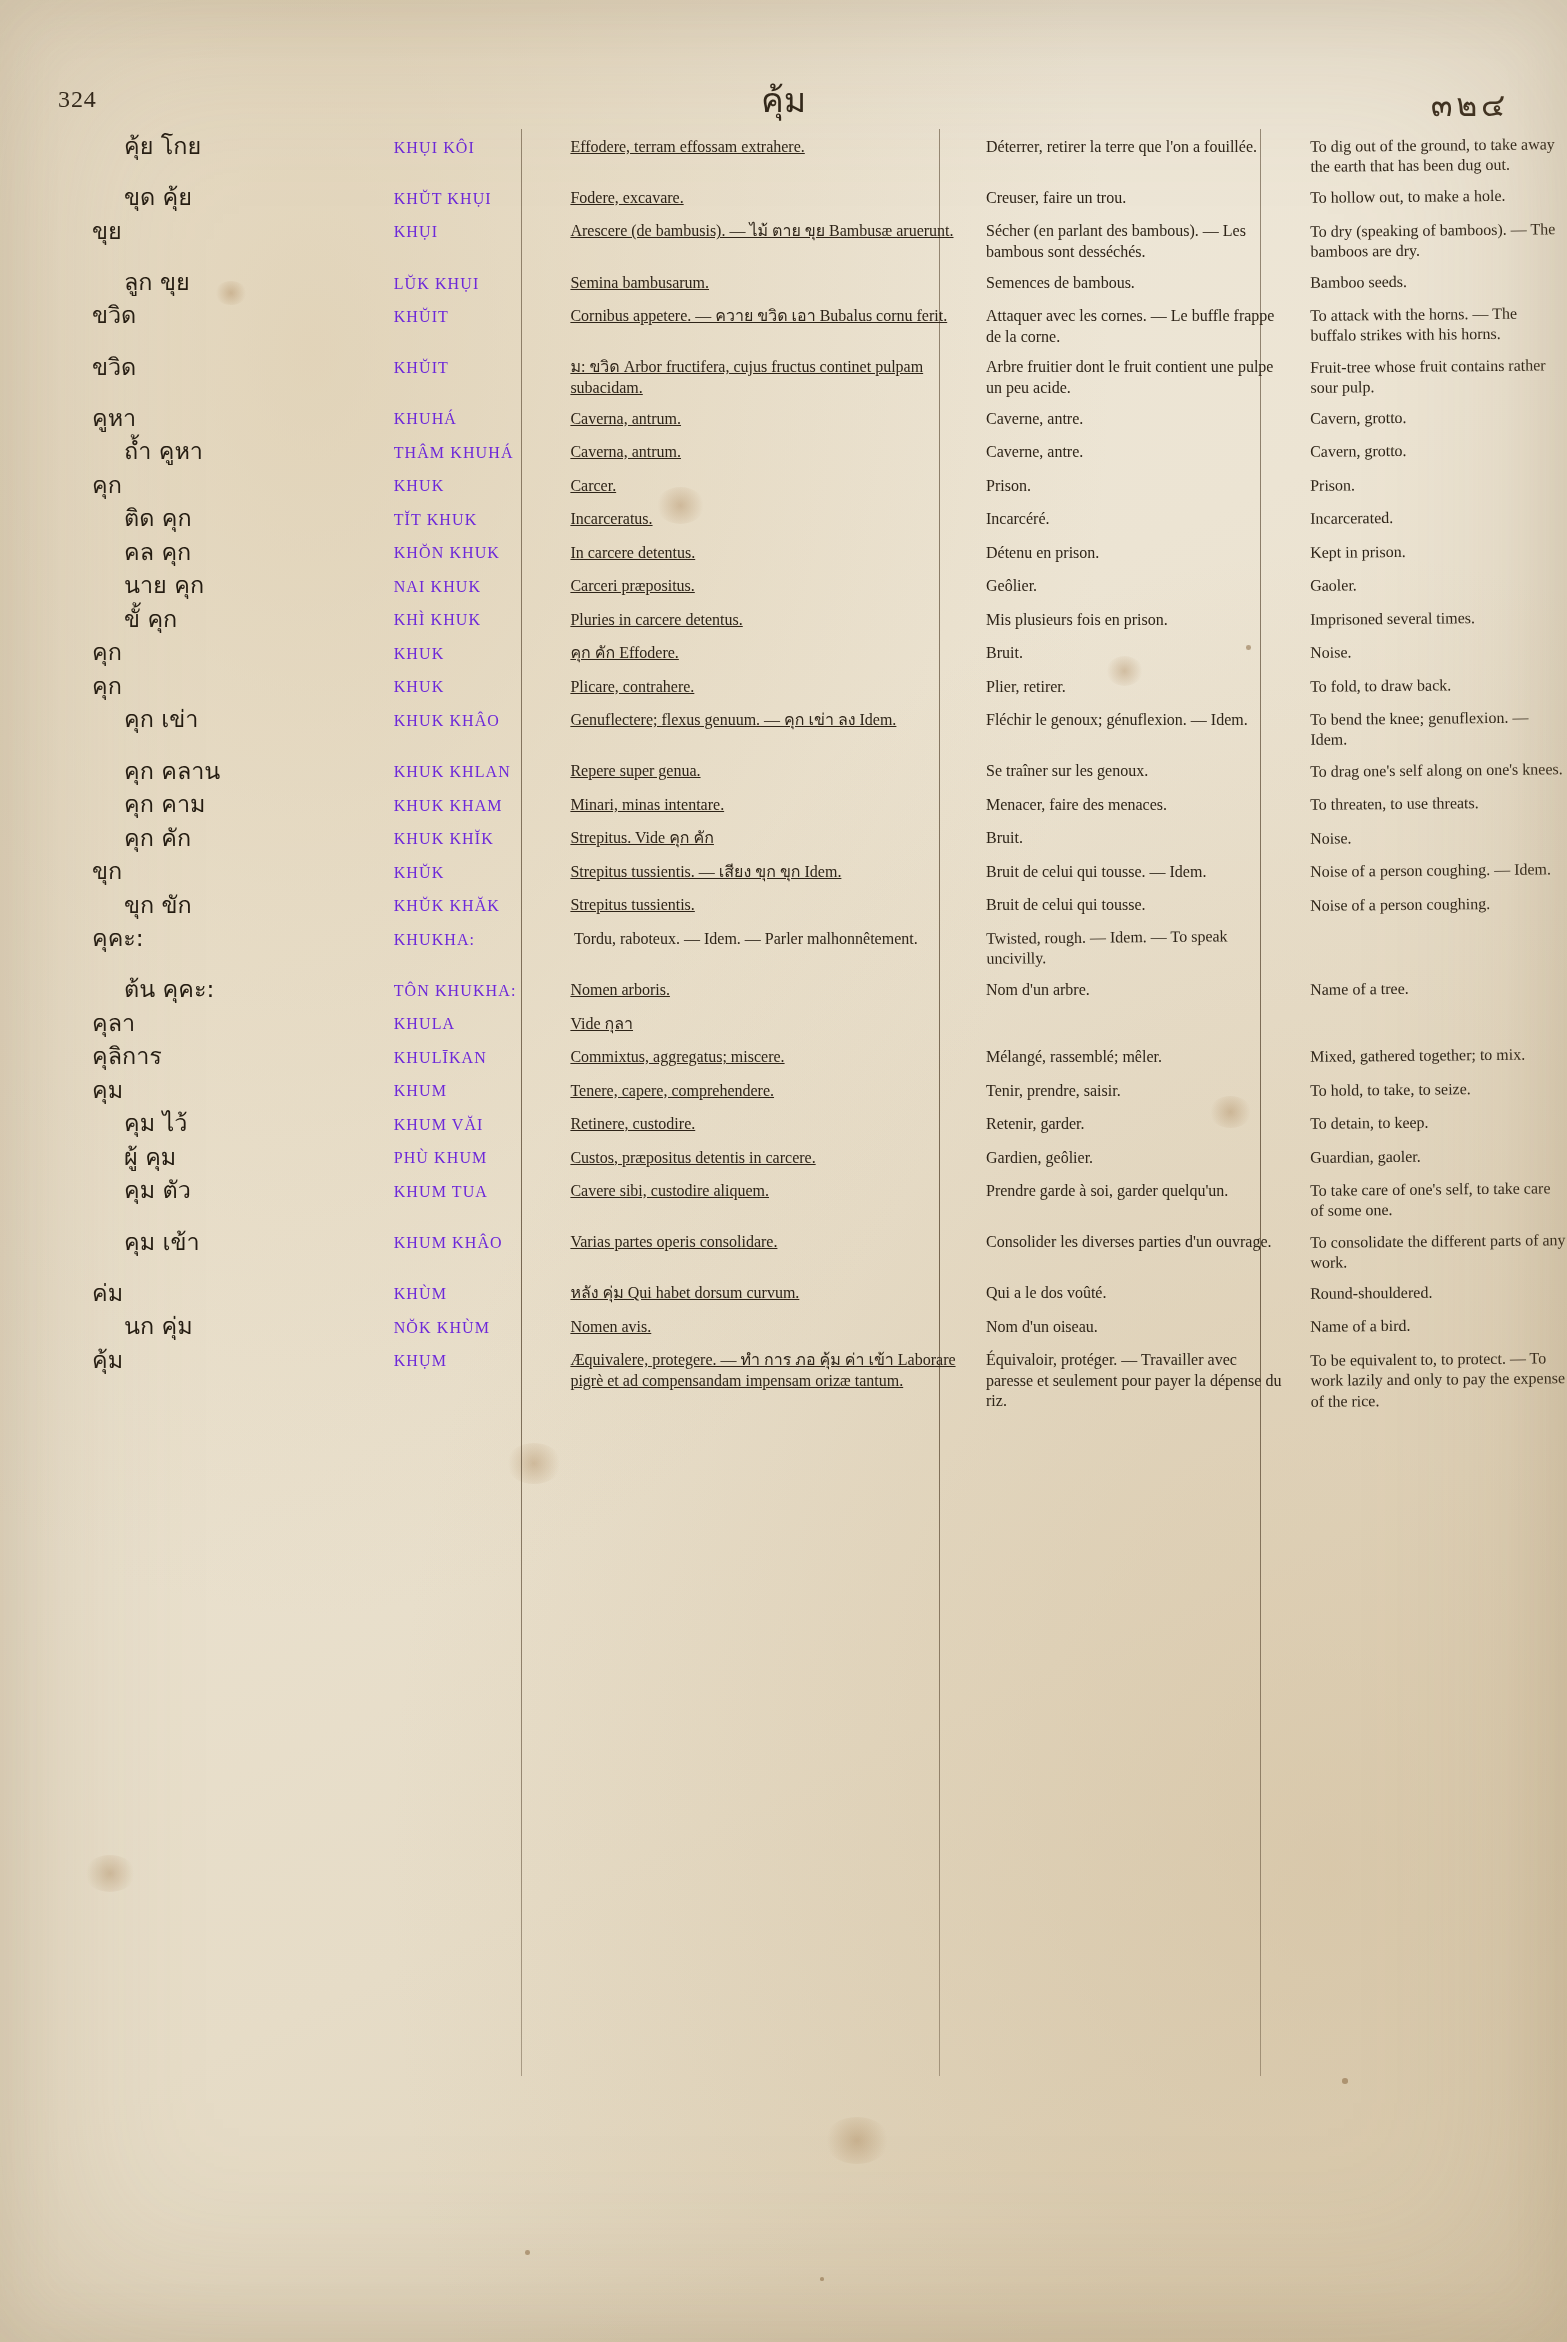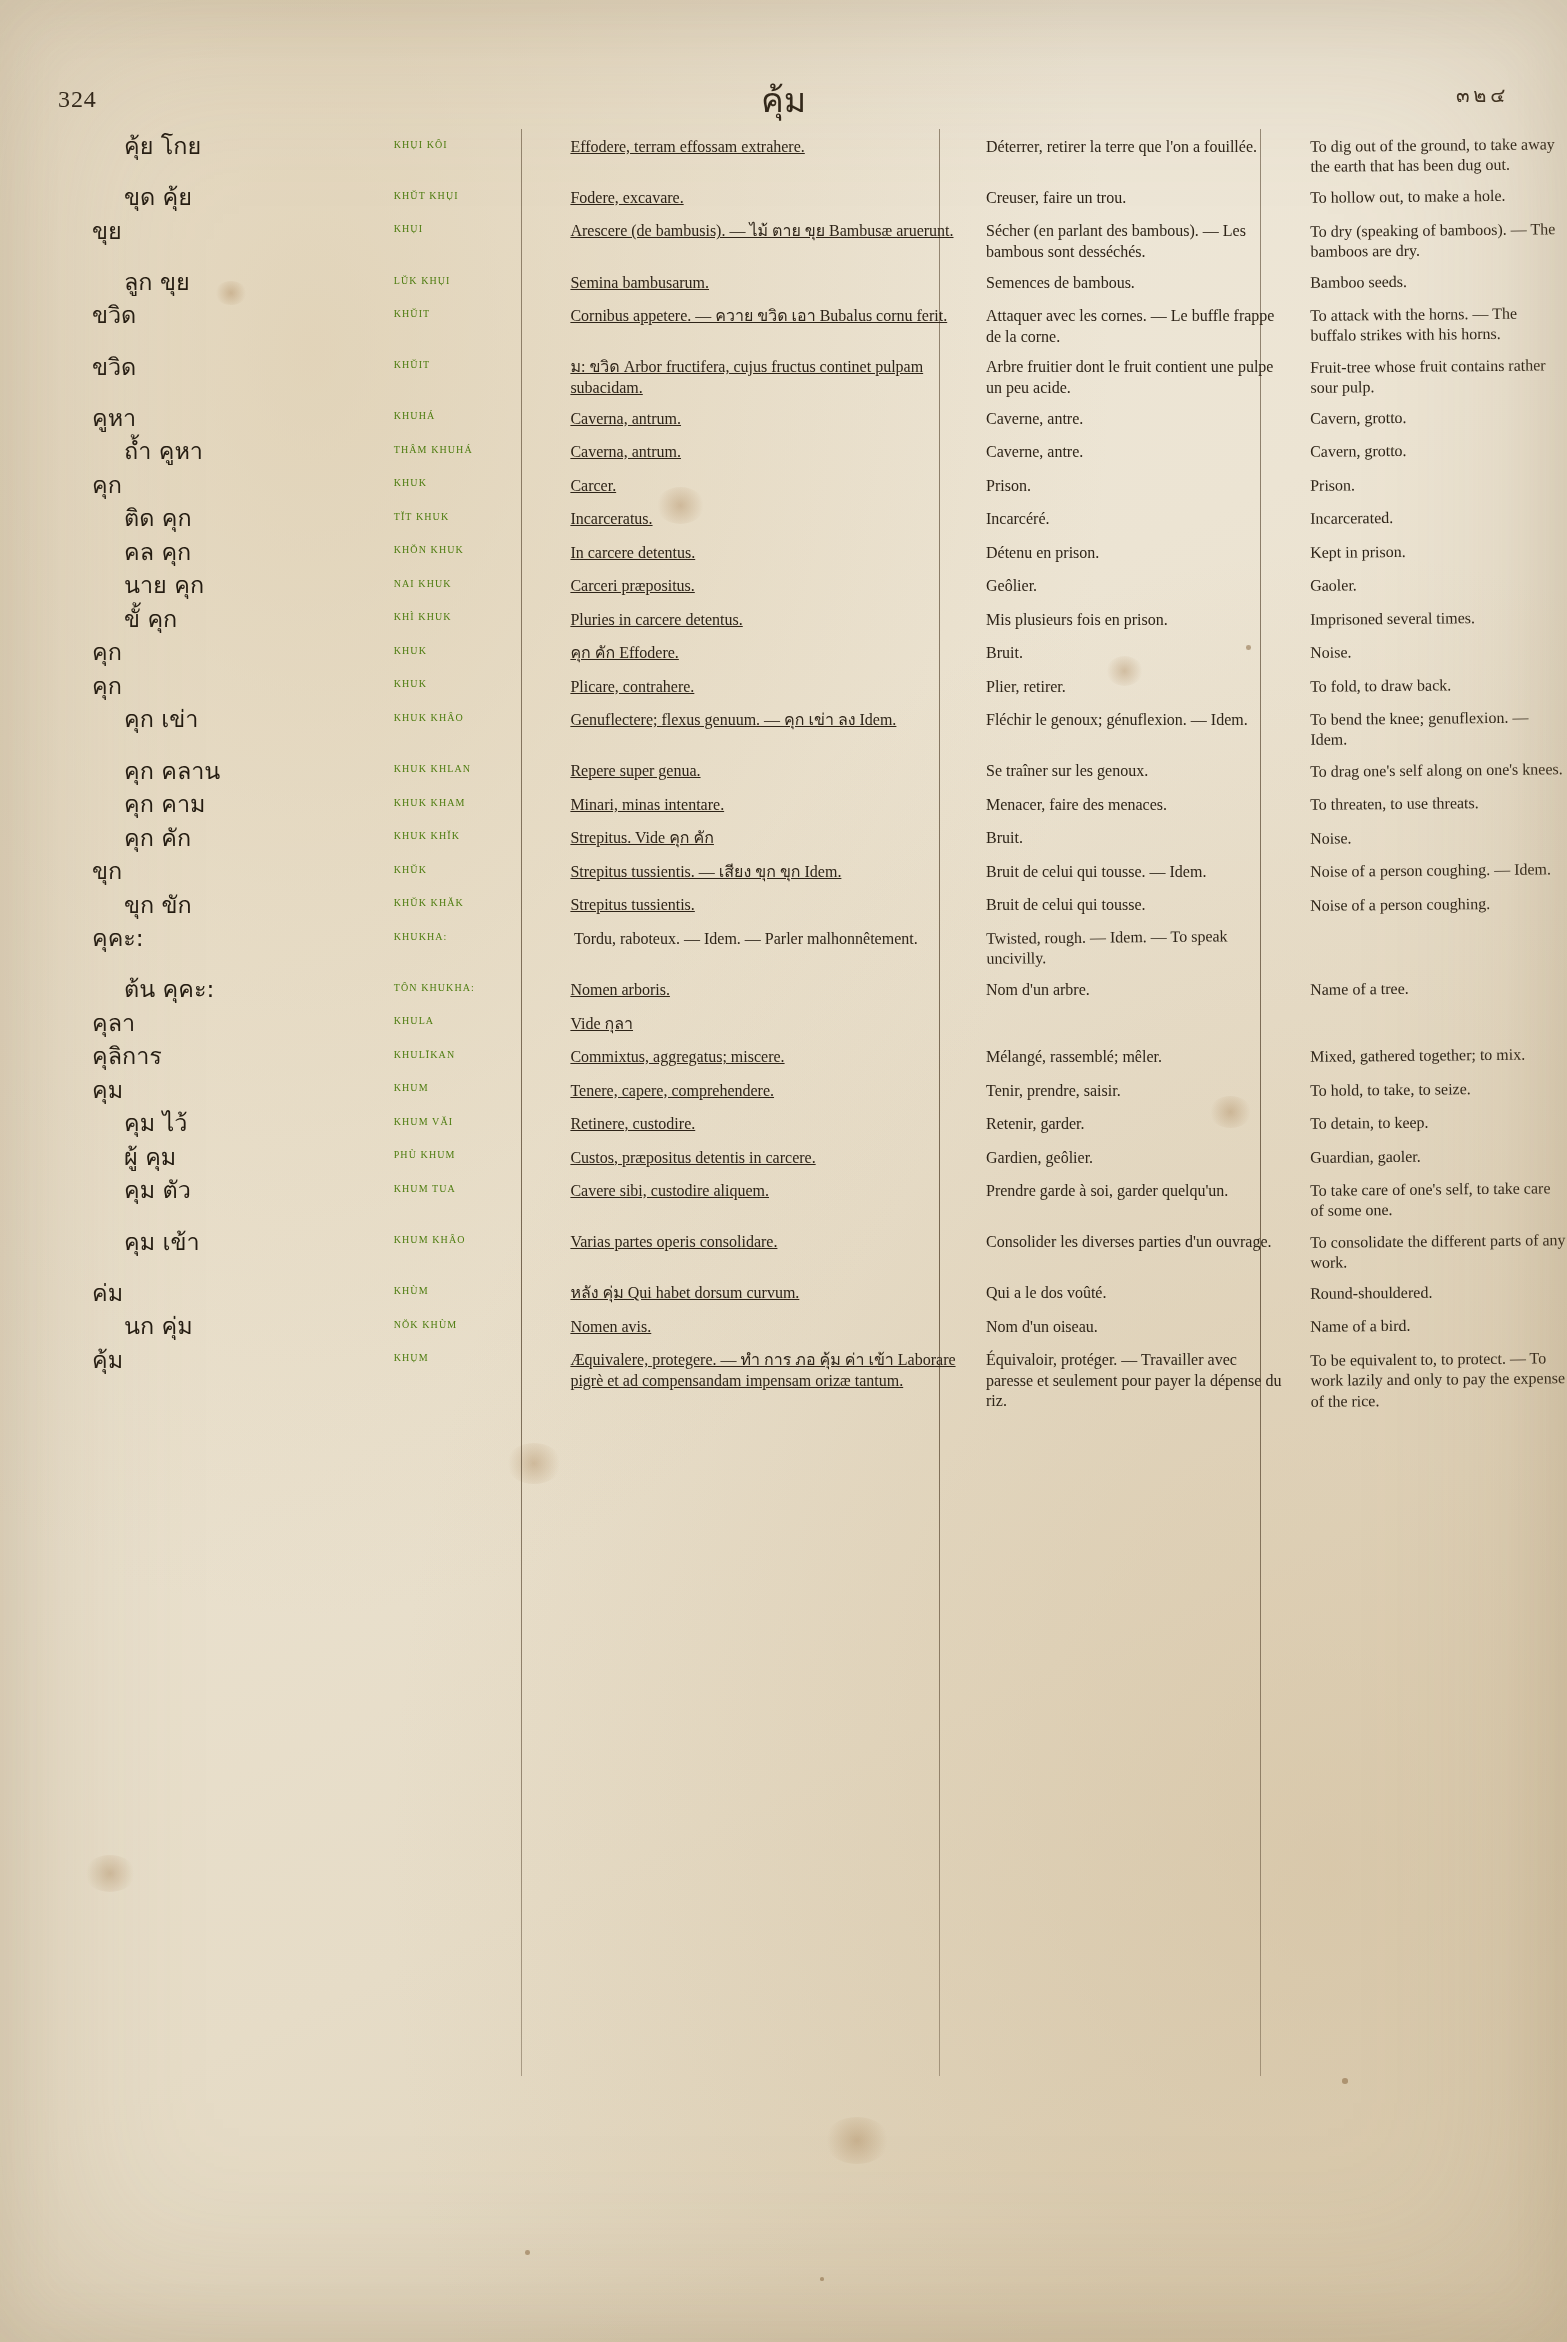--- a/index.html
+++ b/index.html
@@ -53,21 +53,21 @@
     top: -13px;
     text-align: center;
     font-size: 34px;
     font-family: "DejaVu Sans", sans-serif;
     color: #2f2519;
   }
   .folio-right {
     position: absolute;
     right: 58px;
     top: -7.5px;
-    font-size: 20px;
+    font-size: 32px;
     font-family: Liberation Serif, serif;
     letter-spacing: 3.7px;
     color: #3a2d1e;
   }
 
   
   .rule {
     position: absolute;
     top: 129px;
     width: 0.9px;
@@ -103,24 +103,24 @@
     font-size: 23.4px;
     line-height: 1.15;
     color: #241c12;
     white-space: nowrap;
   }
   .indent-1 { padding-left: 32px; }
 
   
   .c-translit {
     font-family: "Liberation Serif", serif;
-    font-size: 10px;
+    font-size: 16px;
     letter-spacing: 1.1px;
     text-transform: uppercase;
-    color: #4d7c0f;
+    color: #6d28d9;
     padding-top: 5.6px;
     padding-left: 3.7px;
     white-space: nowrap;
   }
 
   
   .c-latin, .c-fr, .c-en {
     font-size: 16px;
     line-height: 1.28;
     padding-top: 3.7px;

